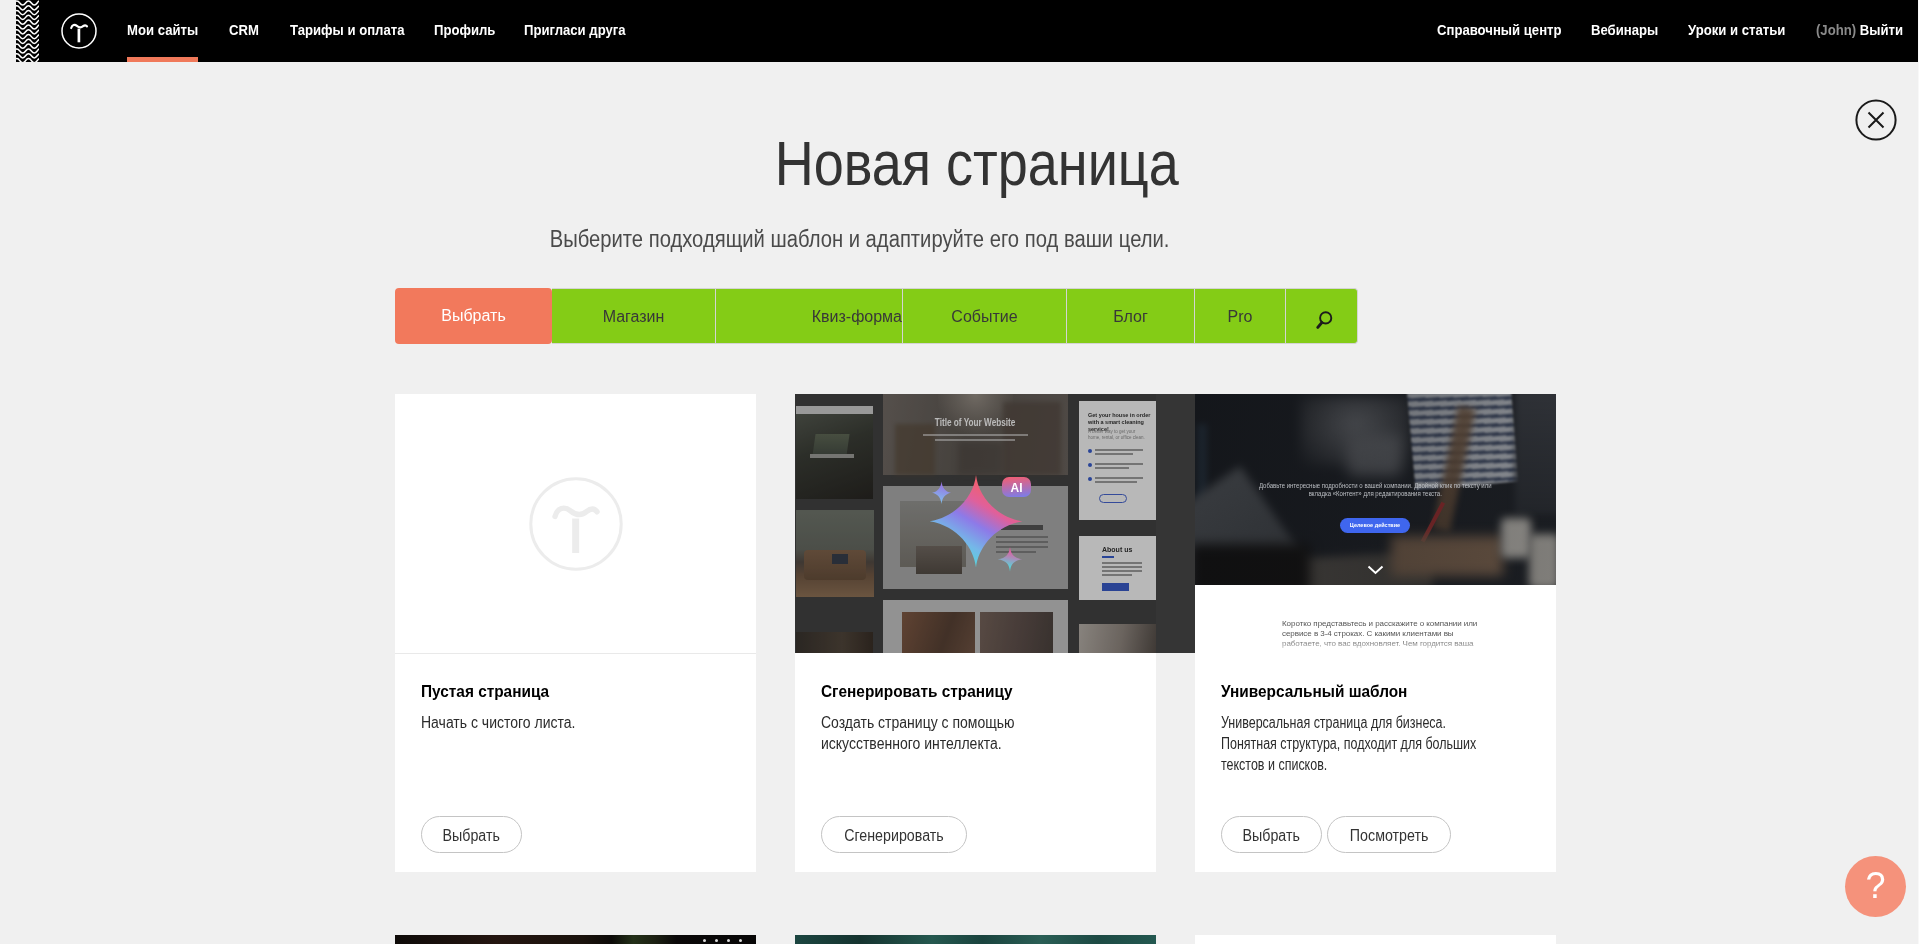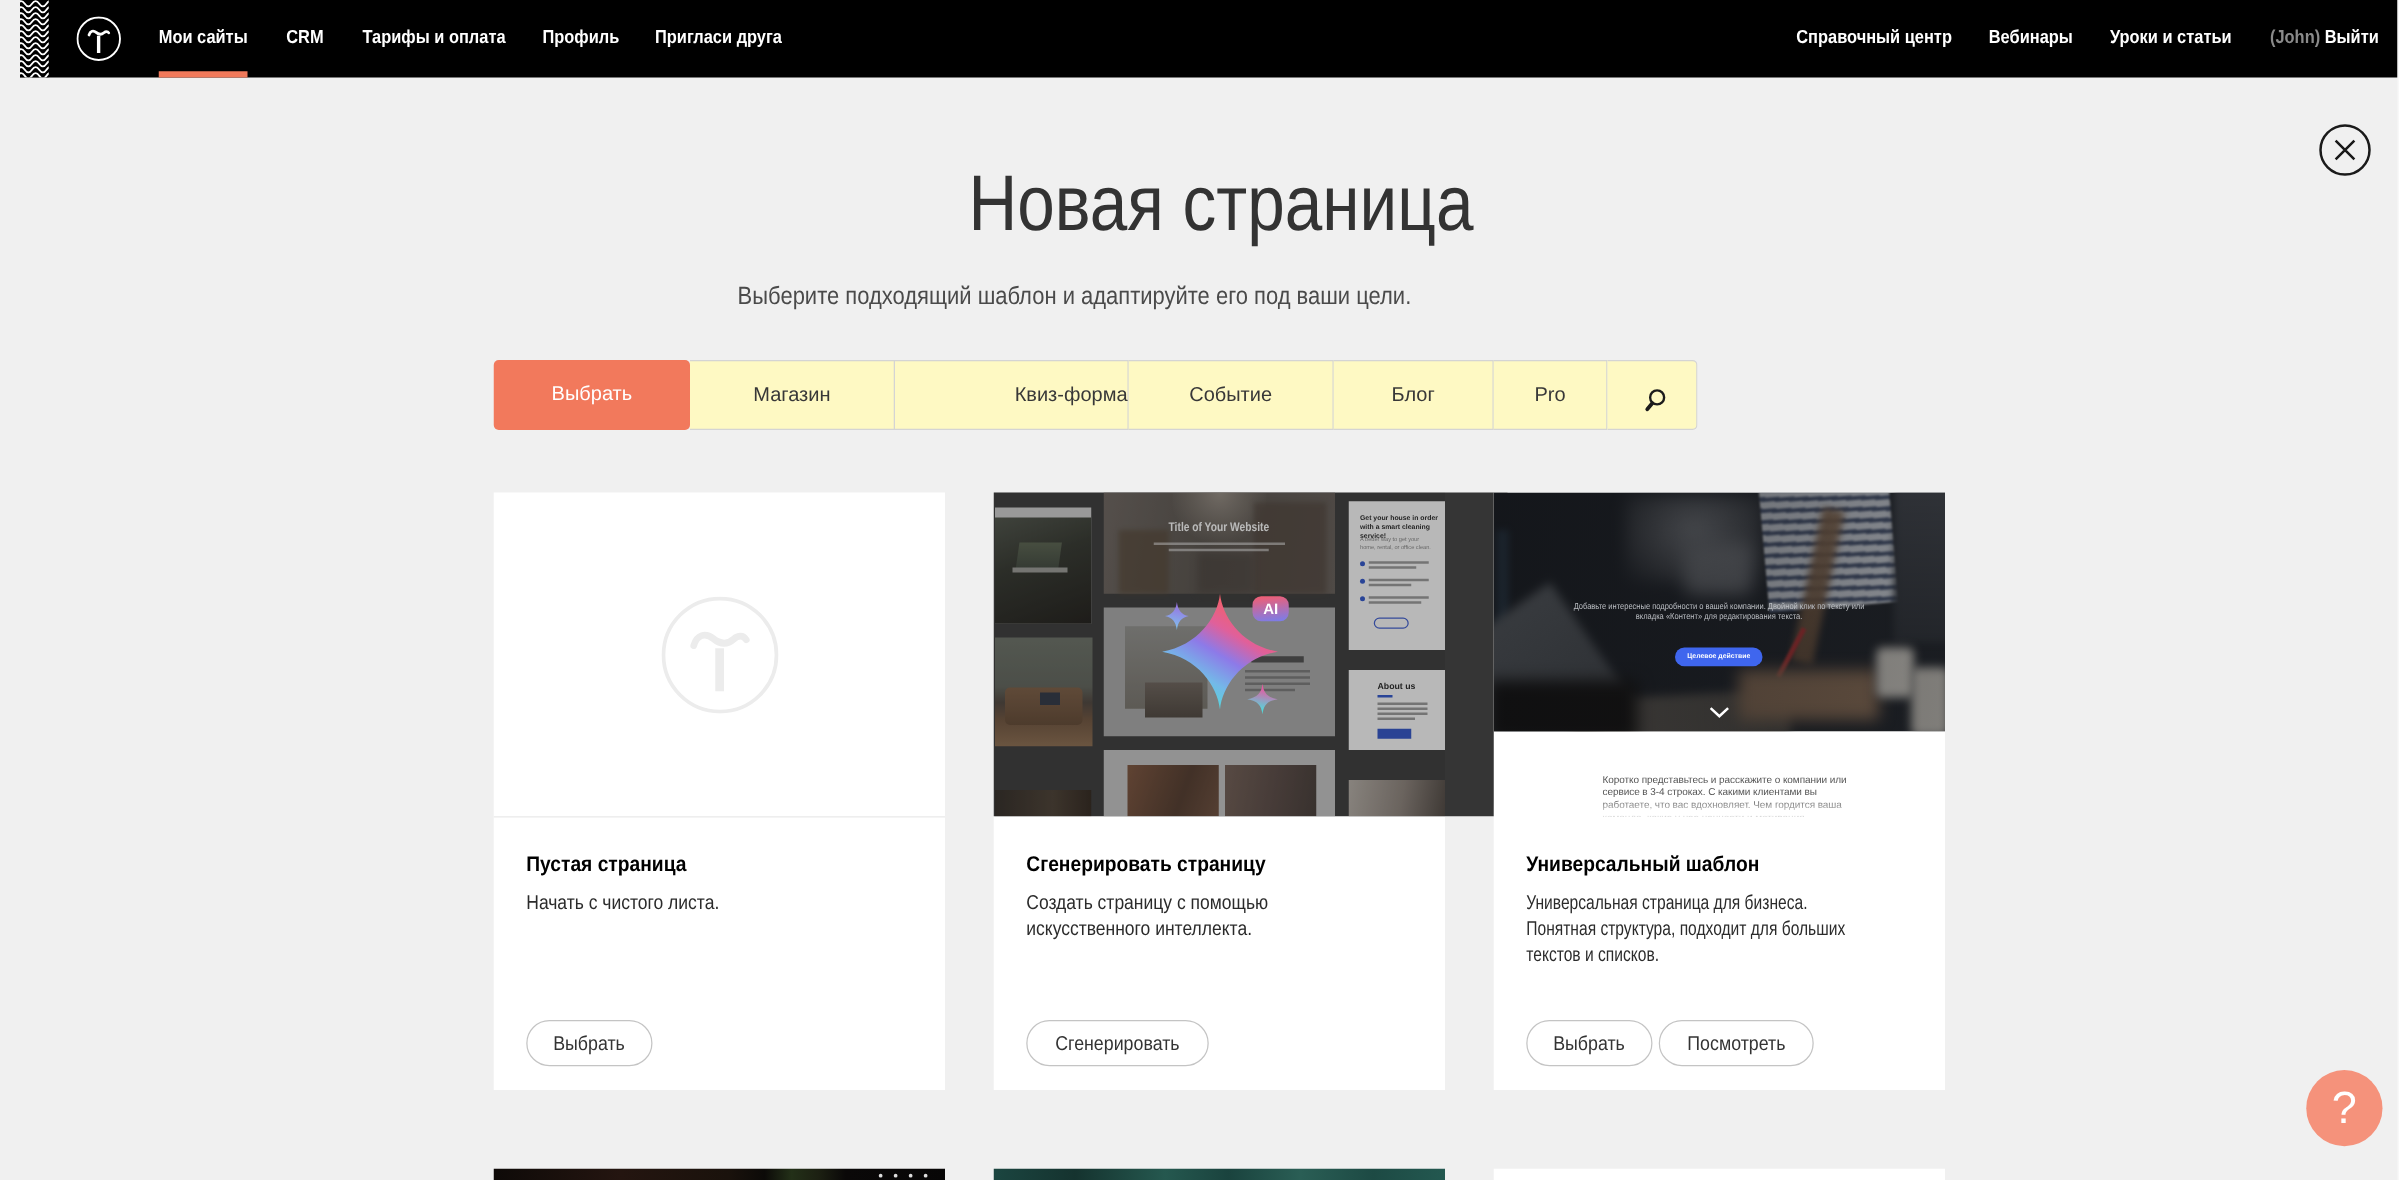--- a/index.html
+++ b/index.html
@@ -18,27 +18,27 @@
 .gray { color:#8a8a8a; }
 
 
 #closebtn { position:absolute; top:99px; left:1839px; }
 
 
 #title { position:absolute; top:127px; left:0; width:1922px; text-align:center;
   font-size:63px; color:#333; }
 #title span { display:inline-block; transform:scaleX(0.857); transform-origin:50% 50%; }
 #subtitle { position:absolute; top:226px; left:0; width:1688px; text-align:center;
-  font-size:20px; color:#4a4a4a; }
+  font-size:23px; color:#4a4a4a; }
 #subtitle span { display:inline-block; transform:scaleX(0.879); transform-origin:50% 50%; }
 
 
 #tabs { position:absolute; top:288px; left:379px; width:1161px; height:56px; display:flex; }
 .tab { height:56px; line-height:55px; text-align:center; font-size:16px; color:#383838;
-  background:#fef9c3; border:1px solid #d4d4d4; border-left:none; }
+  background:#84cc16; border:1px solid #d4d4d4; border-left:none; }
 .tab.act { background:#f2795c; color:#fff; border:none; border-radius:4px; }
 .tab:last-child { border-top-right-radius:4px; border-bottom-right-radius:4px; }
 
 
 .card { position:absolute; top:394px; width:361px; height:478px; background:#fff; }
 .cardtitle { position:absolute; left:26px; top:682px; font-size:17px; font-weight:bold; color:#000; transform:scaleX(0.905); transform-origin:0 50%; }
 .cardbody { position:absolute; left:26px; top:712px; font-size:16px; color:#2b2b2b; line-height:21px; transform:scaleX(0.875); transform-origin:0 50%; }
 .btn { position:absolute; top:816px; height:37px; border:1px solid #c4c4c4; border-radius:18.5px;
   background:#fff; color:#333; font-size:16px; line-height:38px; text-align:center; }
 .btn span { display:inline-block; transform:scaleX(0.89); transform-origin:50% 50%; }

